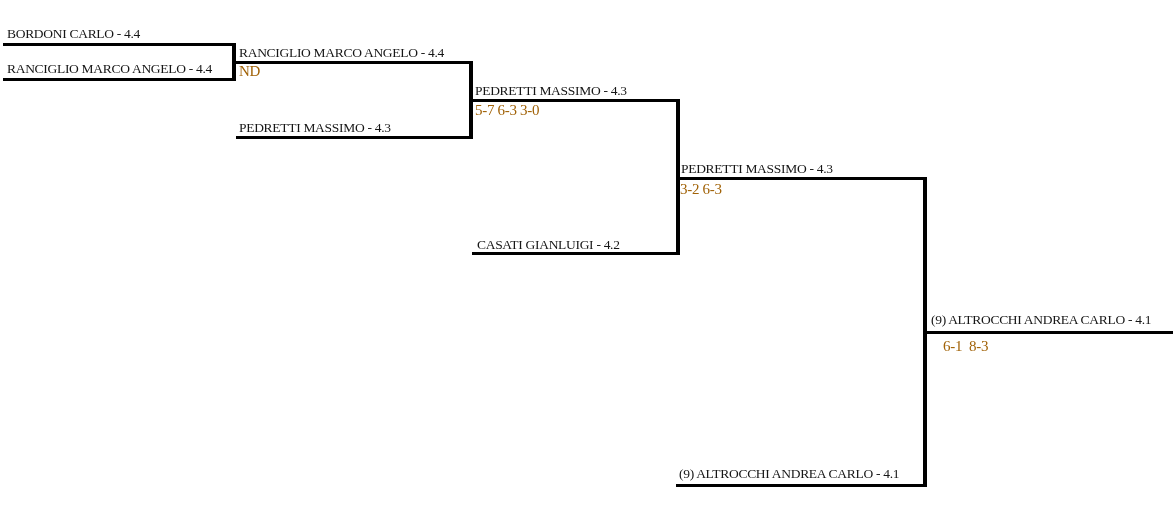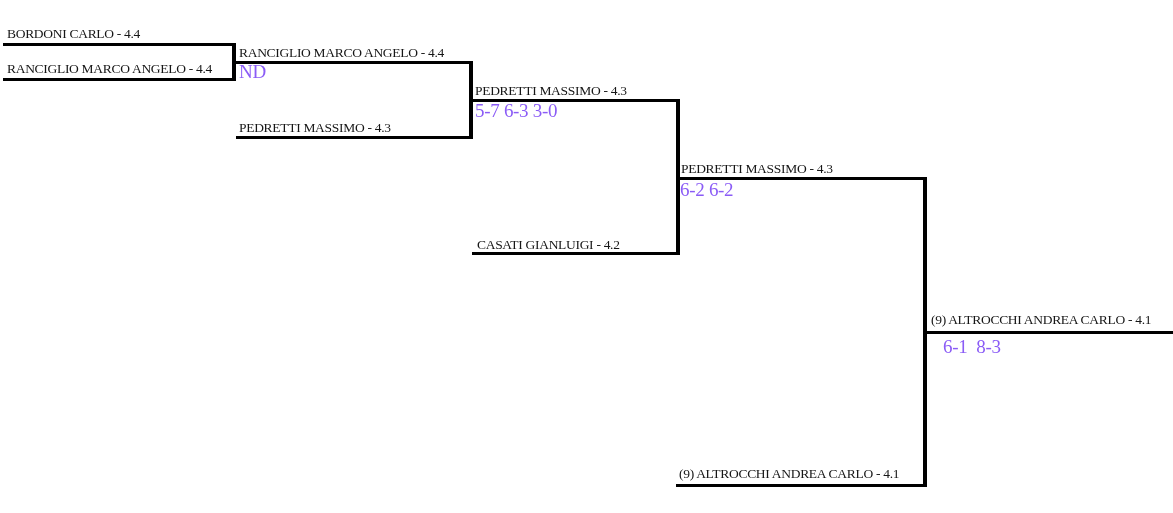--- a/index.html
+++ b/index.html
@@ -28,23 +28,23 @@
   .label {
     position: absolute;
     font-size: 13.5px;
     letter-spacing: -0.3px;
     color: #161616;
     white-space: pre;
     line-height: 15px;
   }
   .score {
     position: absolute;
-    font-size: 19px;
+    font-size: 15px;
     letter-spacing: -0.3px;
-    color: #8b5cf6;
+    color: #a16207;
     white-space: pre;
     line-height: 15px;
   }
 </style>
 </head>
 <body>
 
 <div class="canvas">
 
   <div class="hline" style="left:3px; top:43px; width:233px;"></div>
@@ -70,19 +70,19 @@
 
   <div class="label" style="left:239px; top:45px;">RANCIGLIO MARCO ANGELO - 4.4</div>
   <div class="score" style="left:239px; top:64px;">ND</div>
   <div class="label" style="left:239px; top:120px;">PEDRETTI MASSIMO - 4.3</div>
 
   <div class="label" style="left:475px; top:83px;">PEDRETTI MASSIMO - 4.3</div>
   <div class="score" style="left:475px; top:103px;">5-7 6-3 3-0</div>
   <div class="label" style="left:477px; top:237px;">CASATI GIANLUIGI - 4.2</div>
 
   <div class="label" style="left:681px; top:161px;">PEDRETTI MASSIMO - 4.3</div>
-  <div class="score" style="left:680px; top:182px;">6-2 6-2</div>
+  <div class="score" style="left:680px; top:182px;">3-2 6-3</div>
   <div class="label" style="left:679px; top:466px;">(9) ALTROCCHI ANDREA CARLO - 4.1</div>
 
   <div class="label" style="left:931px; top:312px;">(9) ALTROCCHI ANDREA CARLO - 4.1</div>
   <div class="score" style="left:943px; top:339px;">6-1  8-3</div>
 
 </div>
 
 </body></html>

